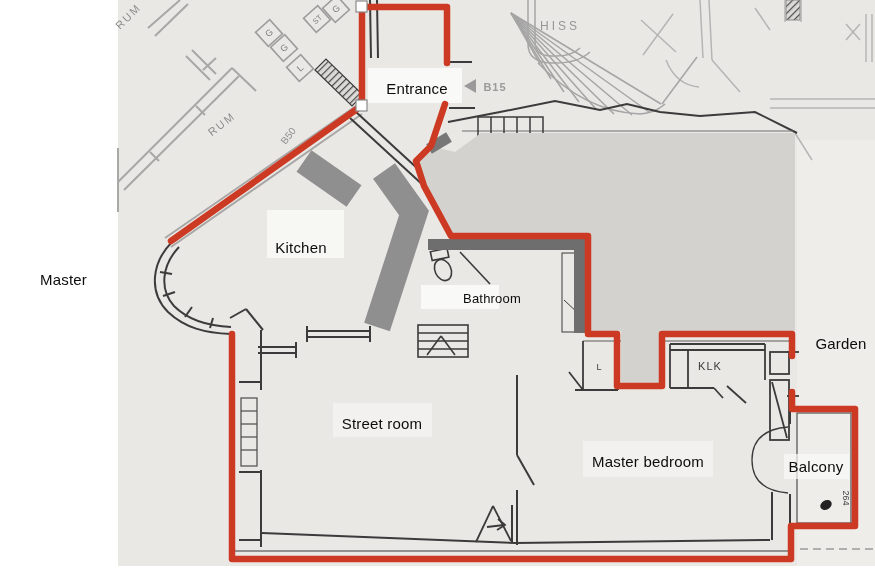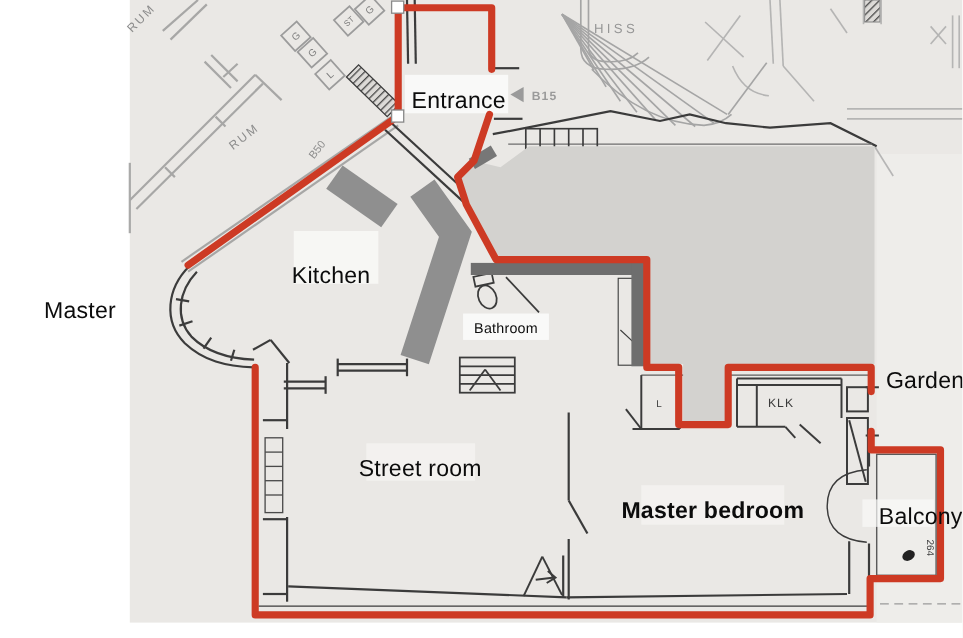--- a/index.html
+++ b/index.html
@@ -1,21 +1,21 @@
 <!DOCTYPE html>
 <html><head>
 <meta charset="utf-8">
 <style>
   html,body{margin:0;padding:0;background:#ffffff;}
   #stage{position:relative;width:875px;height:580px;background:#ffffff;overflow:hidden;
          font-family:"Liberation Sans","DejaVu Sans",sans-serif;}
   #plan-svg{position:absolute;left:0;top:0;}
-  .room-label{position:absolute;transform:translateX(-50%);color:#0c0c0c;font-size:21px;
+  .room-label{position:absolute;transform:translateX(-50%);color:#0c0c0c;font-size:15px;
               white-space:nowrap;letter-spacing:.2px;}
-  .room-label.small{font-size:13px;}
+  .room-label.small{font-size:13px;margin-left:32px;}
   .room-label.left-anchor{transform:none;}
   svg text{font-family:"Liberation Sans","DejaVu Sans",sans-serif;}
 </style>
 </head>
 <body>
 
 <div id="stage">
 
 <svg id="plan-svg" width="875" height="580" viewBox="0 0 875 580">
   <defs>
@@ -266,17 +266,17 @@
 
   <rect x="356" y="1" width="11" height="11" fill="#ffffff" stroke="#8a8a8a" stroke-width="1.2"></rect>
   <rect x="356" y="100" width="11" height="11" fill="#ffffff" stroke="#8a8a8a" stroke-width="1.2"></rect>
 </svg>
 
 <span class="room-label left-anchor" style="left:40px;top:271px;">Master</span>
 <span class="room-label" style="left:417px;top:80px;">Entrance</span>
 <span class="room-label" style="left:301px;top:239px;">Kitchen</span>
 <span class="room-label small" style="left:460px;top:291px;">Bathroom</span>
 <span class="room-label" style="left:382px;top:415px;">Street room</span>
-<span class="room-label" style="left:648px;top:453px;font-weight:bold;">Master bedroom</span>
+<span class="room-label" style="left:648px;top:453px;">Master bedroom</span>
 <span class="room-label" style="left:841px;top:335px;">Garden</span>
-<span class="room-label" style="left:816px;top:458px;margin-left:21px;">Balcony</span>
+<span class="room-label" style="left:816px;top:458px;">Balcony</span>
 
 </div>
 
 </body></html>

